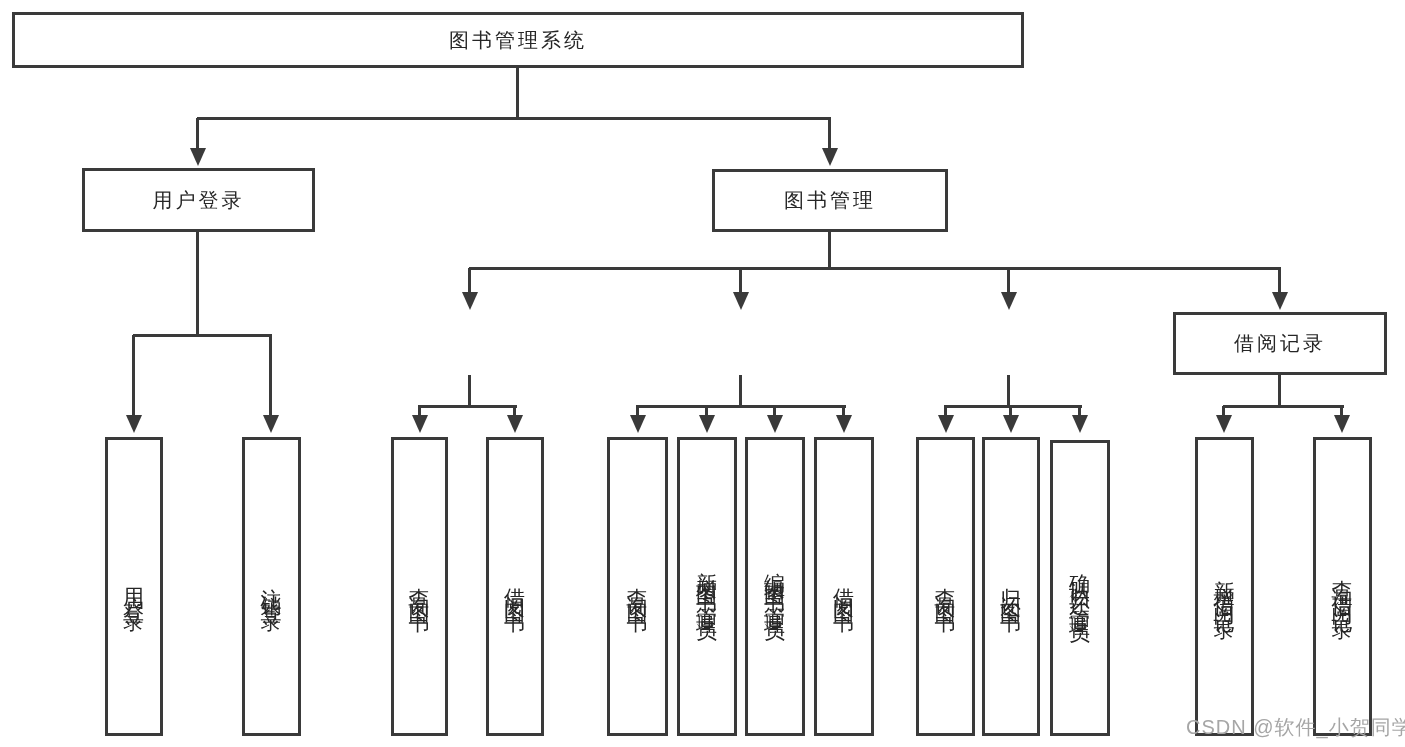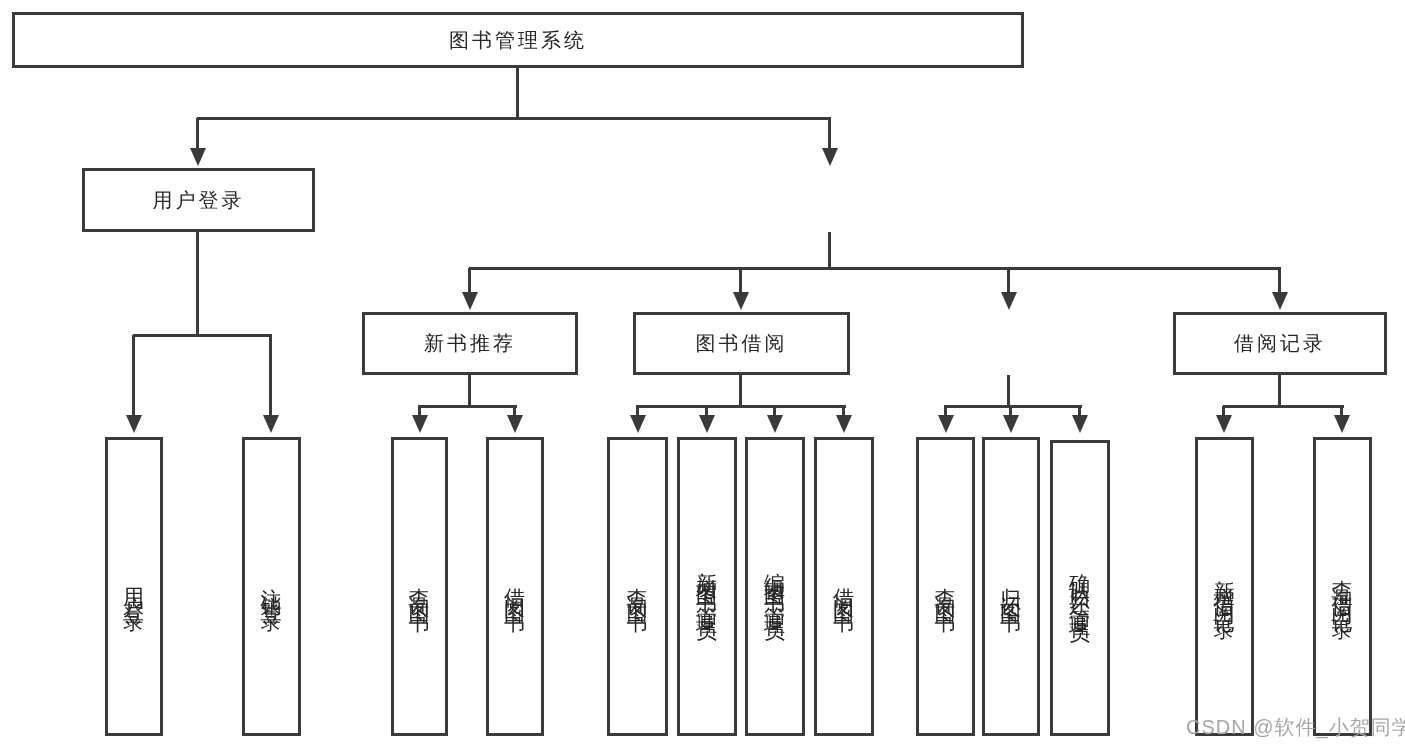--- a/index.html
+++ b/index.html
@@ -133,28 +133,25 @@
   <div class="ahead" style="left:1334px;top:415px"></div>
 
   <div class="hbox" style="left:12px;top:12px;width:1012px;height:56px">
     <span>图书管理系统</span>
   </div>
 
   <div class="hbox" style="left:82px;top:168px;width:233px;height:64px">
     <span>用户登录</span>
   </div>
 
-
-  <div class="hbox" style="left:362px;top:312px;width:216px;height:63px">
-    <span>新书推荐</span>
-  </div>
-
-  <div class="hbox" style="left:633px;top:312px;width:217px;height:63px">
-    <span>图书借阅</span>
-  </div>
+  <div class="hbox" style="left:712px;top:169px;width:236px;height:63px">
+    <span>图书管理</span>
+  </div>
+
+
 
 
   <div class="hbox" style="left:1173px;top:312px;width:214px;height:63px">
     <span>借阅记录</span>
   </div>
 
   <div class="vbox" style="left:105px;top:437px;width:58px;height:299px">
     <span>用户登录</span>
   </div>
   <div class="vbox" style="left:242px;top:437px;width:59px;height:299px">

